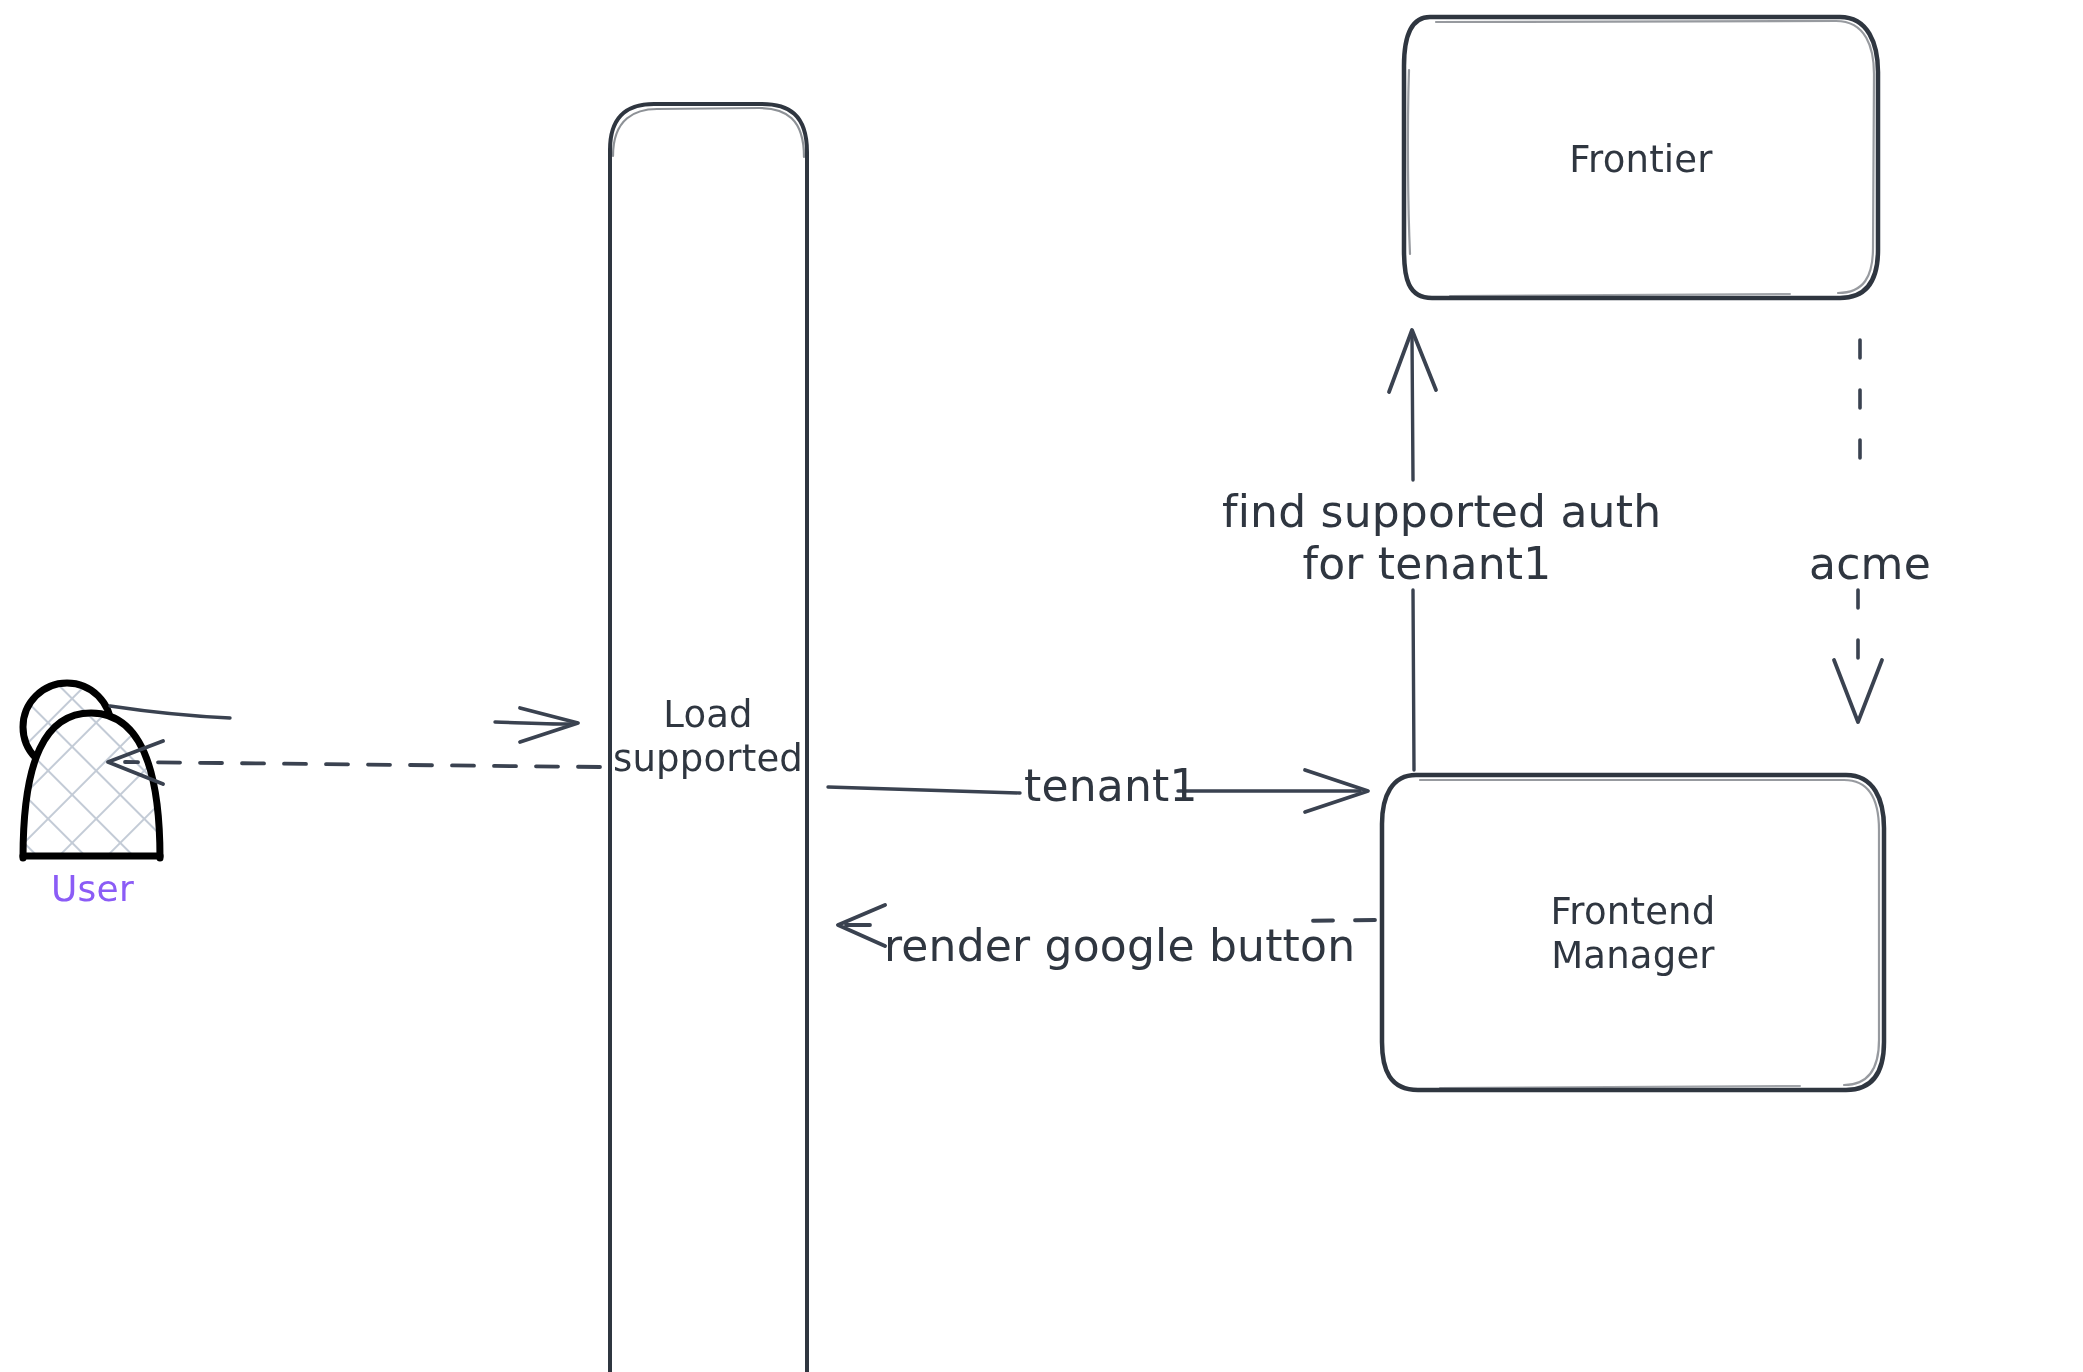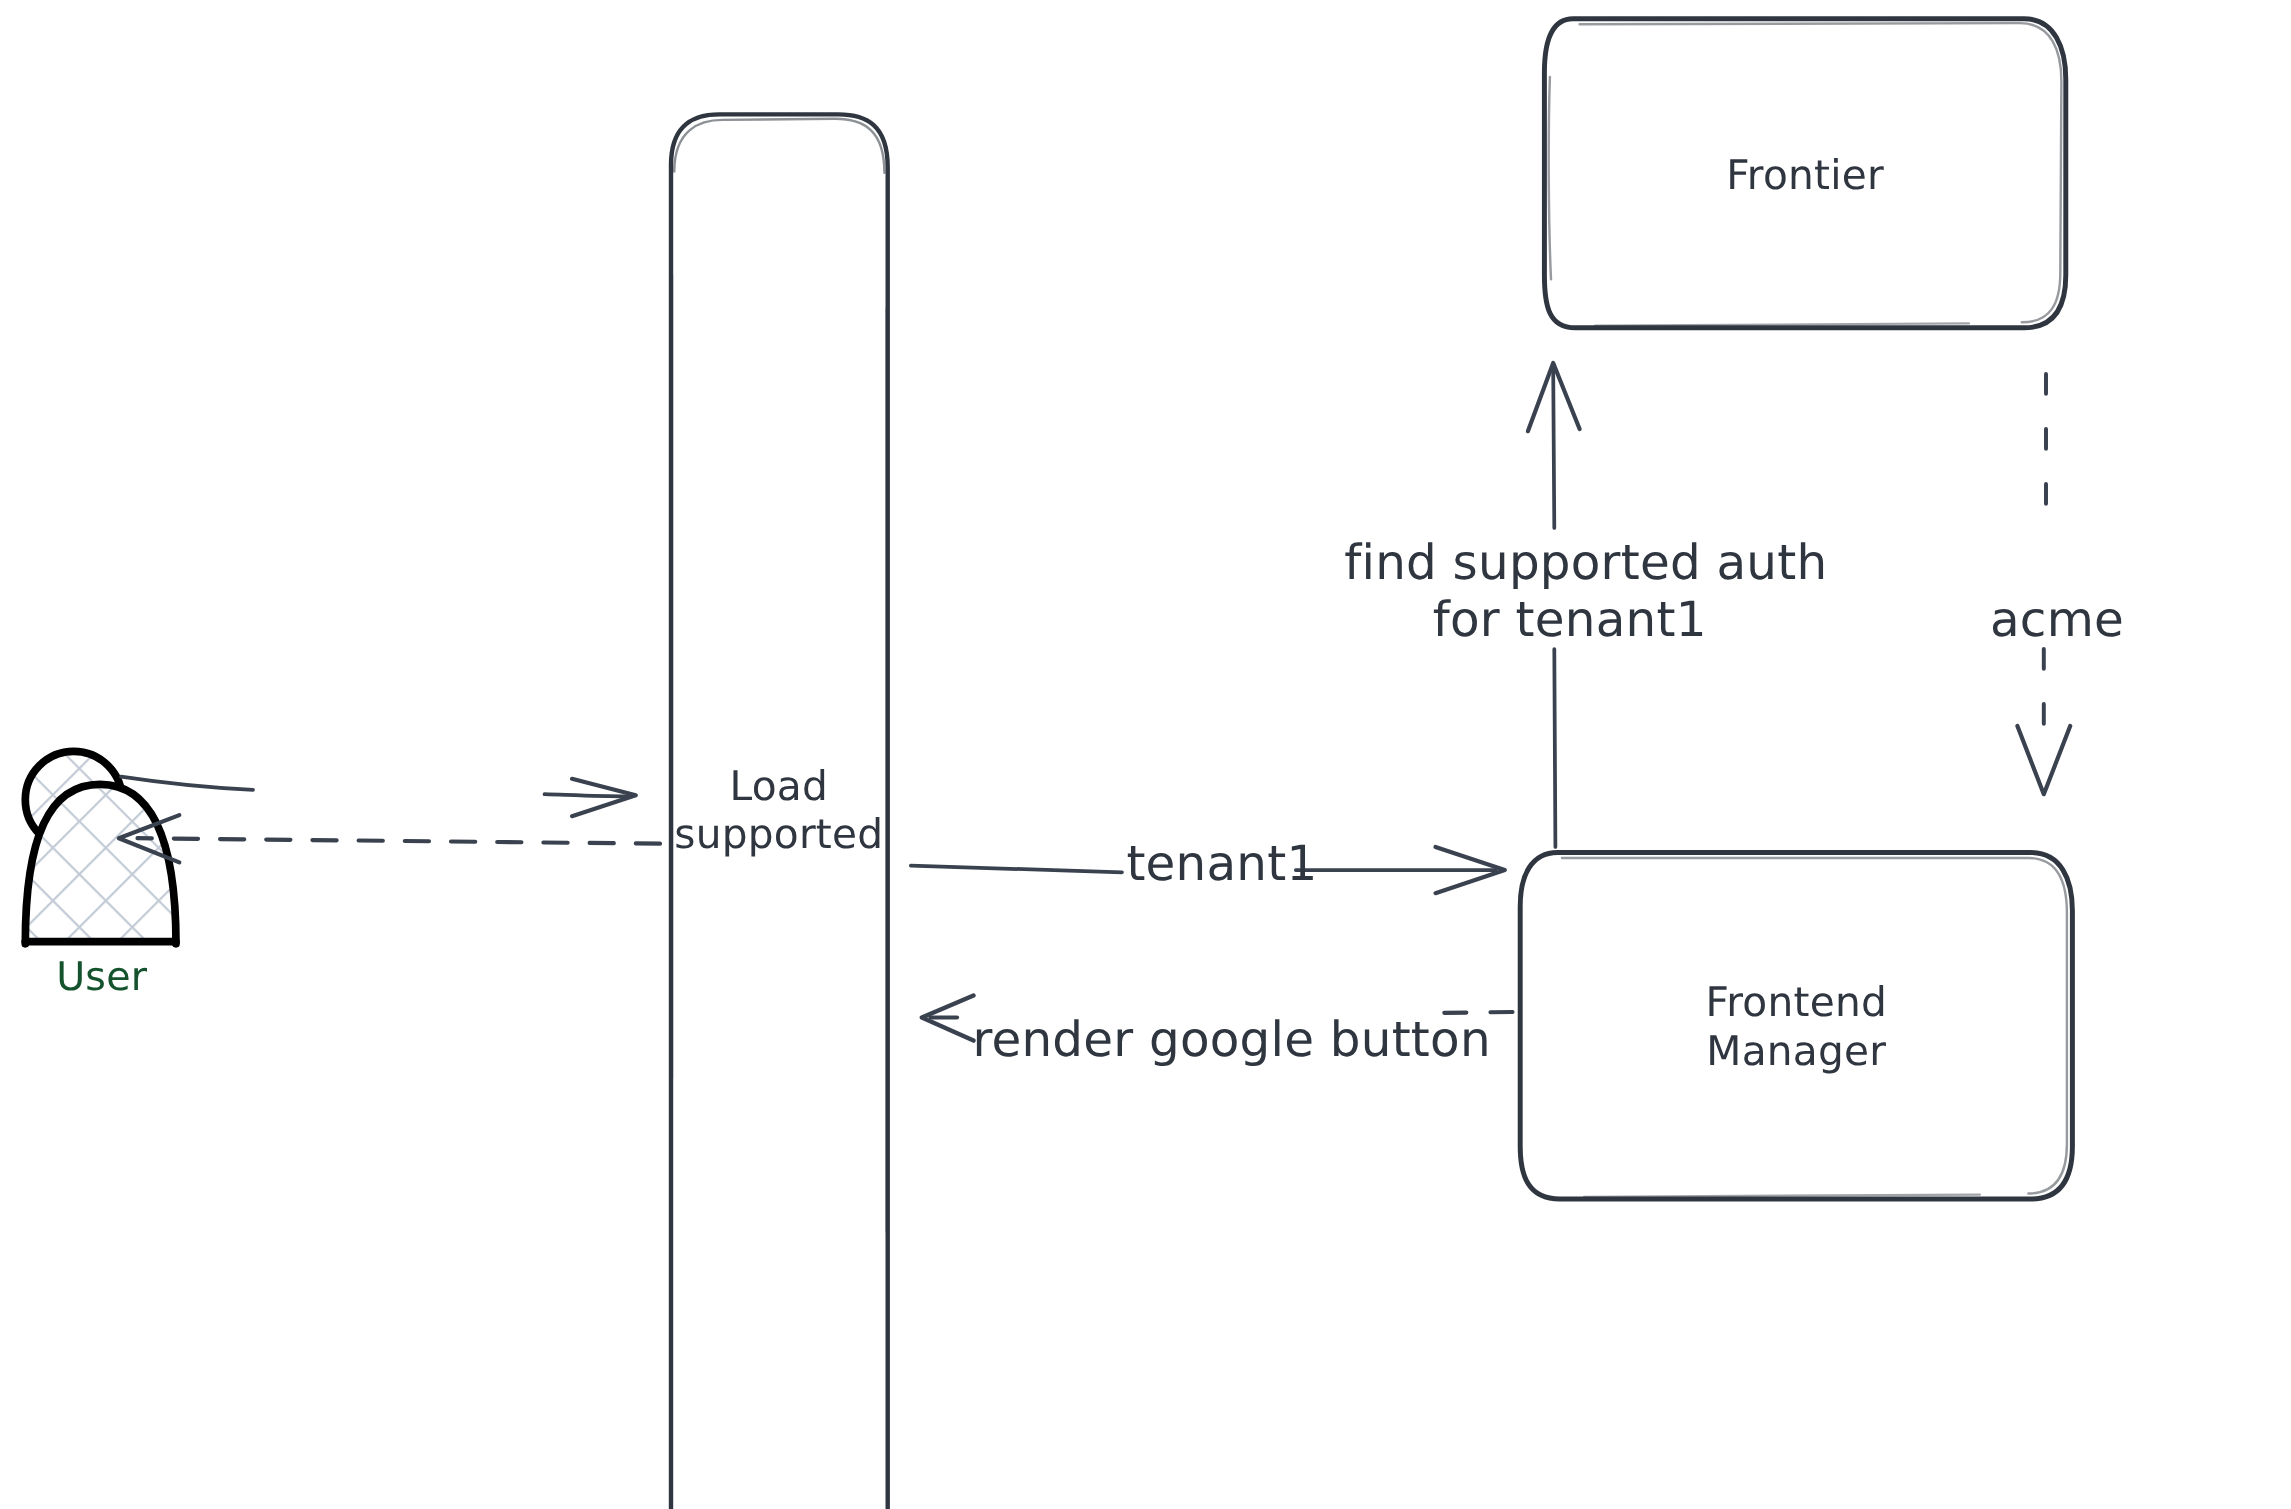--- a/index.html
+++ b/index.html
@@ -32,21 +32,21 @@
     color: #2f3640;
     font-family: "DejaVu Sans", sans-serif;
     font-weight: 400;
     text-align: center;
     white-space: pre;
     line-height: 1.18;
     letter-spacing: 0.2px;
   }
   .node-label { font-size: 37px; }
   .edge-label { font-size: 44px; }
-  .actor-label { font-size: 36px; color: #14532d; }
+  .actor-label { font-size: 36px; color: #8b5cf6; }
 </style>
 </head>
 <body>
 
 <div id="canvas">
 
   <svg class="layer" viewBox="0 0 2083 1372">
     <defs>
       <pattern id="hatch" width="34" height="34" patternUnits="userSpaceOnUse" patternTransform="rotate(45)">
         <rect width="34" height="34" fill="#ffffff"></rect>

